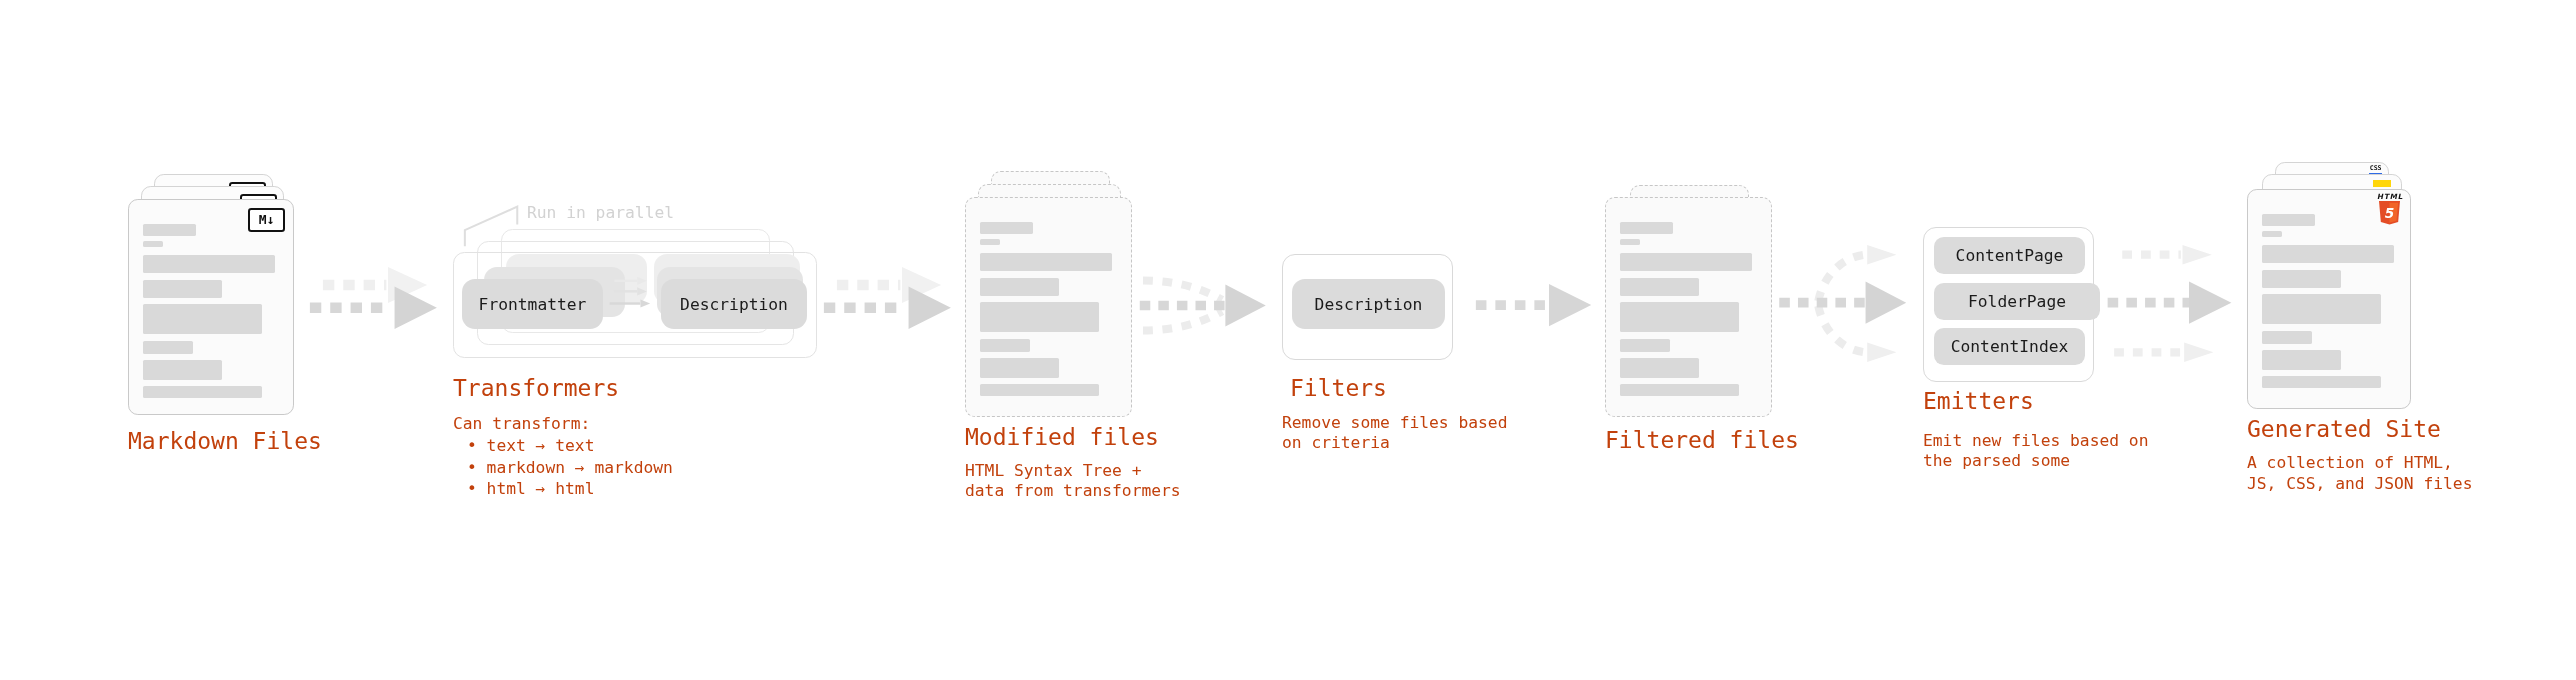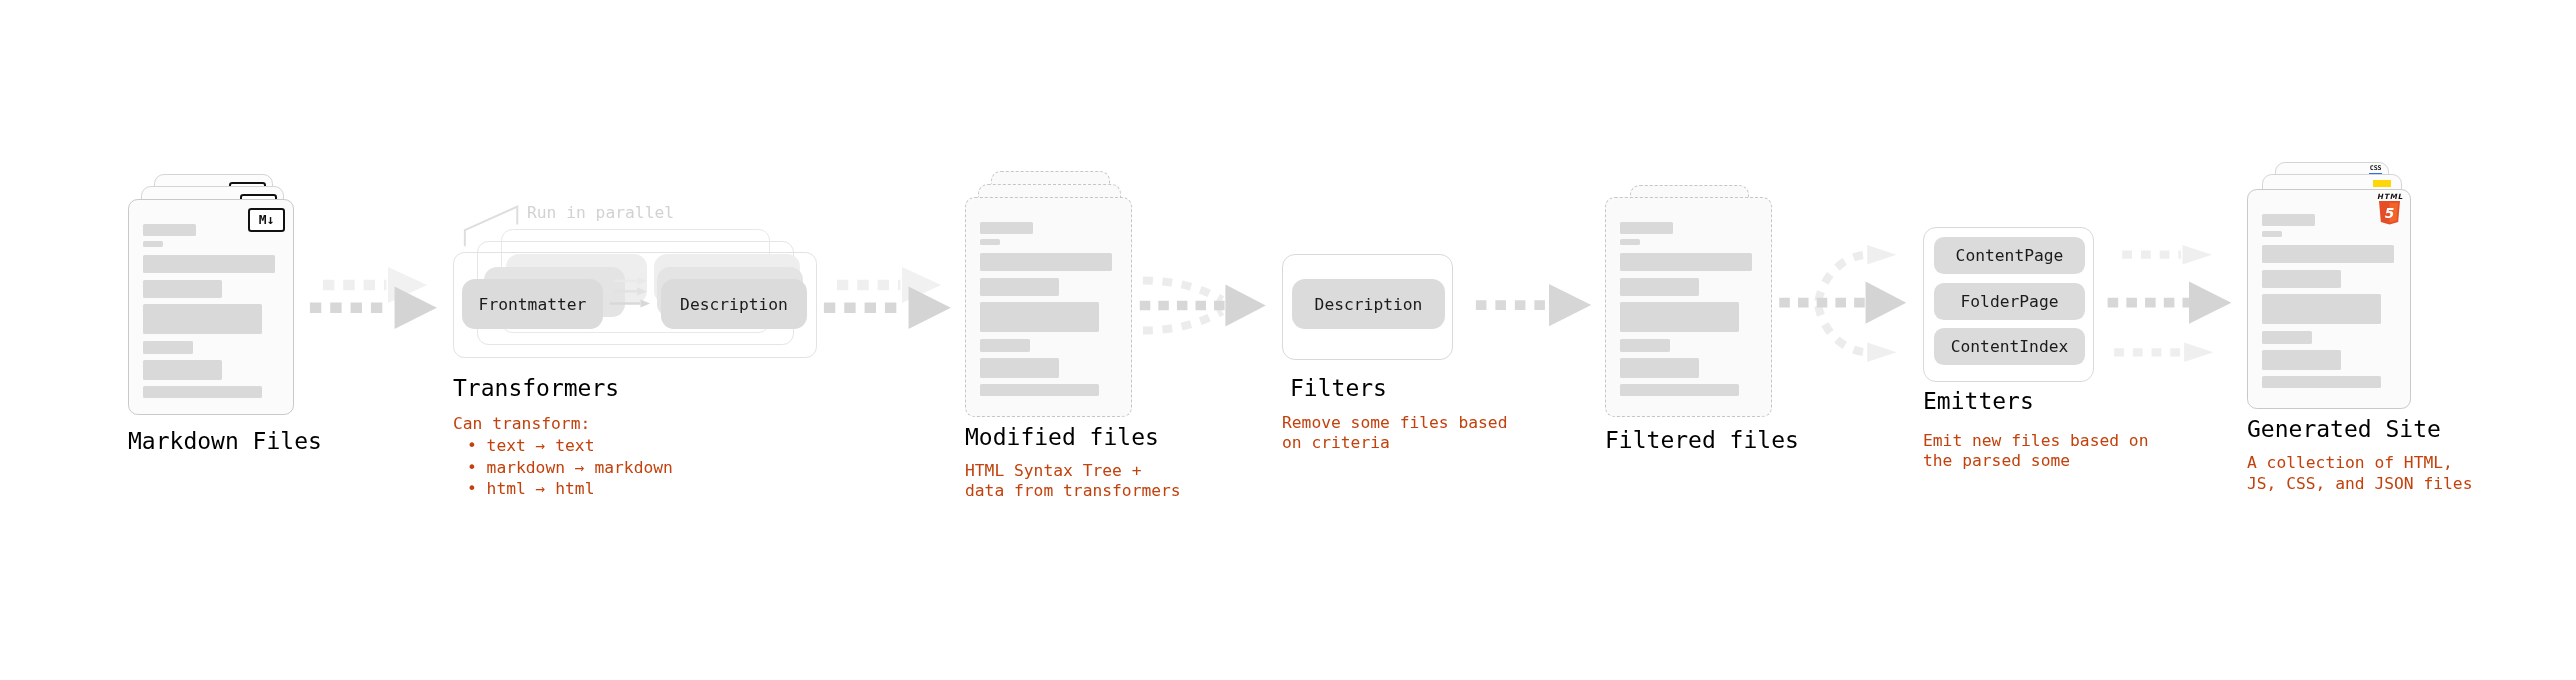--- a/index.html
+++ b/index.html
@@ -32,21 +32,21 @@
     background:#dbdbdb;border-radius:13px;font-size:16.3px;color:#1b1b1b;white-space:nowrap;}
   .pill.ghost1{background:#e4e4e4;}
   .pill.ghost2{background:#eeeeee;}
   .pill.small{border-radius:9.8px;}
 
   
   .obox{position:absolute;border:1.6px solid #e2e2e2;border-radius:11.4px;box-sizing:border-box;background:transparent;}
   .solid-box{position:absolute;border:1.6px solid #d9d9d9;border-radius:13px;background:#ffffff;box-sizing:border-box;}
 
   
-  .title{position:absolute;font-size:23px;color:#000000;white-space:nowrap;}
+  .title{position:absolute;font-size:23px;color:#c2410c;white-space:nowrap;}
   .body-txt{position:absolute;font-size:16.3px;color:#c2410c;white-space:nowrap;}
   .note-txt{position:absolute;font-size:16.3px;color:#d2d2d2;white-space:nowrap;}
 </style>
 </head>
 <body>
 
 <div class="stage">
 
   <div>
     <div class="card behind abs" style="left:154px;top:174px;width:119px;height:49px;">
@@ -175,21 +175,21 @@
     <polygon points="112,1 148,13 112,25" fill="#efefef"></polygon>
     <path d="M52,76 C58,106 80,130 110,133" fill="none" stroke="#ececec" stroke-width="10" stroke-dasharray="12 12"></path>
     <polygon points="112,121 148,133 112,145" fill="#efefef"></polygon>
     <line x1="4" y1="72" x2="112" y2="72" stroke="#d7d7d7" stroke-width="12" stroke-dasharray="13 10"></line>
     <polygon points="110,46 160,72 110,98" fill="#d4d4d4"></polygon>
   </svg>
 
   <div>
     <div class="solid-box abs" style="left:1923px;top:227px;width:171px;height:155px;"></div>
     <div class="pill small" style="left:1934px;top:237px;width:151px;height:37px;">ContentPage</div>
-    <div class="pill small" style="left:1934px;top:283px;width:151px;height:37px;">FolderPage</div>
+    <div class="pill small" style="left:1934px;top:283px;width:166px;height:37px;">FolderPage</div>
     <div class="pill small" style="left:1934px;top:328px;width:151px;height:37px;">ContentIndex</div>
     <div class="title" style="left:1923px;top:388px;">Emitters</div>
     <div class="body-txt" style="left:1923px;top:431px;">Emit new files based on</div>
     <div class="body-txt" style="left:1923px;top:451px;">the parsed some</div>
   </div>
 
   <svg class="abs" style="left:2106px;top:244px;" width="140" height="119" viewBox="0 0 172 146">
     <line x1="20" y1="13" x2="92" y2="13" stroke="#eeeeee" stroke-width="10" stroke-dasharray="12 11"></line>
     <polygon points="94,1 130,13 94,25" fill="#efefef"></polygon>
     <line x1="2" y1="72" x2="102" y2="72" stroke="#d7d7d7" stroke-width="12" stroke-dasharray="13 10"></line>

